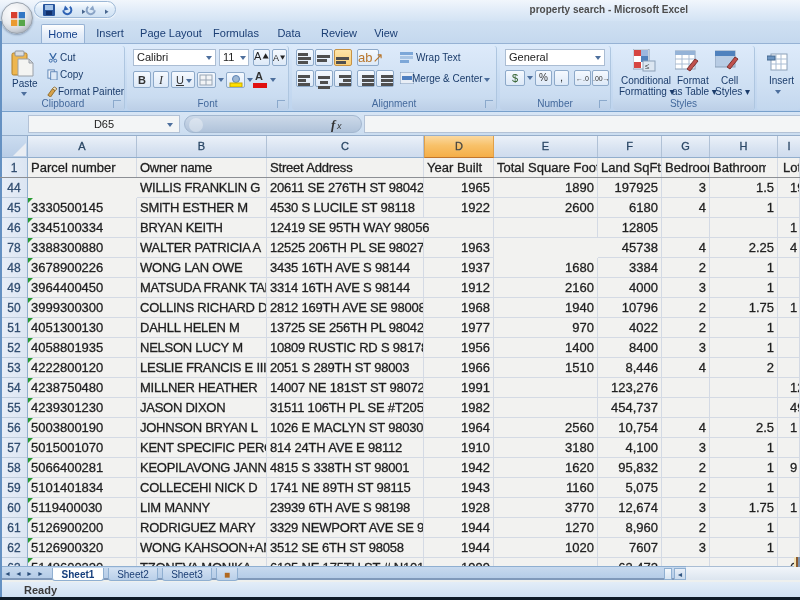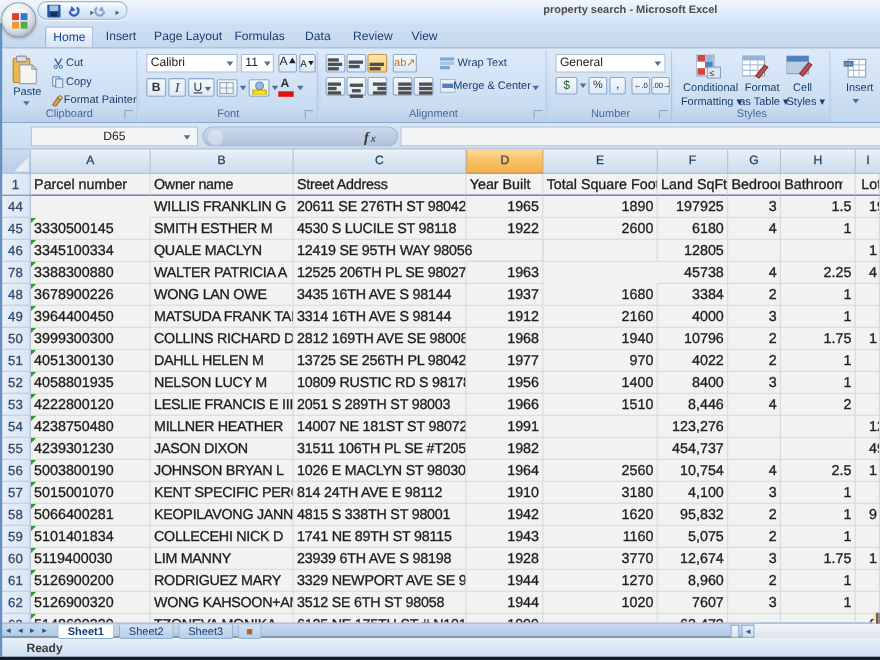--- a/index.html
+++ b/index.html
@@ -1,20 +1,20 @@
 <!DOCTYPE html>
 <html><head><meta charset="utf-8"><style>
 *{margin:0;padding:0;box-sizing:border-box}
 html,body{width:800px;height:600px;overflow:hidden}
 body{position:relative;font-family:"Liberation Sans",sans-serif;background:#eef0ee}
 .abs{position:absolute}
 
 
 #title{left:0;top:0;width:800px;height:21px;background:linear-gradient(#f1f6fc,#e0ebf8 55%,#d3e3f4)}
-#title .txt{left:433px;top:4px;width:280px;text-align:center;font-size:10px;font-weight:bold;color:#4c4c4c}
+#title .txt{left:408px;top:4px;width:280px;text-align:right;font-size:10px;font-weight:bold;color:#4c4c4c}
 #qat{left:34px;top:1px;width:82px;height:17px;border:1px solid #9db8d6;border-radius:9px;
  background:linear-gradient(#fdfeff,#dfecf9 45%,#cfe1f3);box-shadow:0 1px 1px rgba(255,255,255,.8)}
 #orb{left:1px;top:2px;width:32px;height:32px;border-radius:50%;border:1px solid #98a1ac;
  background:radial-gradient(circle at 38% 30%,#fdfdfe,#e9ebee 45%,#cdd2d9 65%,#a7aeb8 82%,#c4c9d0);
  box-shadow:0 1px 2px rgba(60,80,110,.45);z-index:50}
 #orb .flag{left:8px;top:8px;width:16px;height:16px}
 
 
 #tabrow{left:0;top:21px;width:800px;height:22px;background:linear-gradient(#cfe0f2,#c4d8ee)}
 .tab{top:24px;height:19px;font-size:11px;color:#1b3e74;text-align:center;line-height:19px}
@@ -180,21 +180,21 @@
         <i style="width:10px"></i>
       </div>
  <div class="sq bars" style="left:23px;top:3px;width:18px;height:17px;padding-top:4px">
         <i style="width:13px"></i>
         <i style="width:10px"></i>
       </div>
  <div class="sq bars sqo" style="left:42px;top:3px;width:18px;height:17px;padding-top:6px">
         <i style="width:13px"></i>
         <i style="width:10px"></i>
       </div>
- <div class="sq" style="left:65px;top:3px;width:22px;height:17px;font-size:10px;color:#b8762c;text-align:center;line-height:15px">ab↗</div>
+ <div class="sq" style="left:65px;top:3px;width:22px;height:17px;font-size:13px;color:#b8762c;text-align:center;line-height:15px">ab↗</div>
  <div class="sq bars" style="left:4px;top:24px;width:18px;height:17px;padding-top:3px">
         <i style="width:12px;margin-left:1px;margin-right:4px"></i>
         <i style="width:8px;margin-left:1px;margin-right:8px"></i>
         <i style="width:12px;margin-left:1px;margin-right:4px"></i>
       </div>
  <div class="sq bars" style="left:23px;top:24px;width:18px;height:17px;padding-top:3px">
         <i style="width:12px;margin:2px auto"></i>
         <i style="width:8px;margin:2px auto"></i>
         <i style="width:12px;margin:2px auto"></i>
       </div>
@@ -354,21 +354,21 @@
       <i class="cC">4530 S LUCILE ST 98118</i>
       <i class="cD">1922</i>
       <i class="cE">2600</i>
       <i class="cF">6180</i>
       <i class="cG">4</i>
       <i class="cH">1</i>
       <i class="cI"></i>
     </div>
 <div class="row" style="top:60px">
       <i class="cA gt">3345100334</i>
-      <i class="cB">QUALE MACLYN</i>
+      <i class="cB">BRYAN KEITH</i>
       <i class="cC ov">12419 SE 95TH WAY 98056</i>
       <i class="cD"></i>
       <i class="cE"></i>
       <i class="cF">12805</i>
       <i class="cG"></i>
       <i class="cH"></i>
       <i class="cI">1</i>
     </div>
 <div class="row" style="top:80px">
       <i class="cA gt">3388300880</i>

